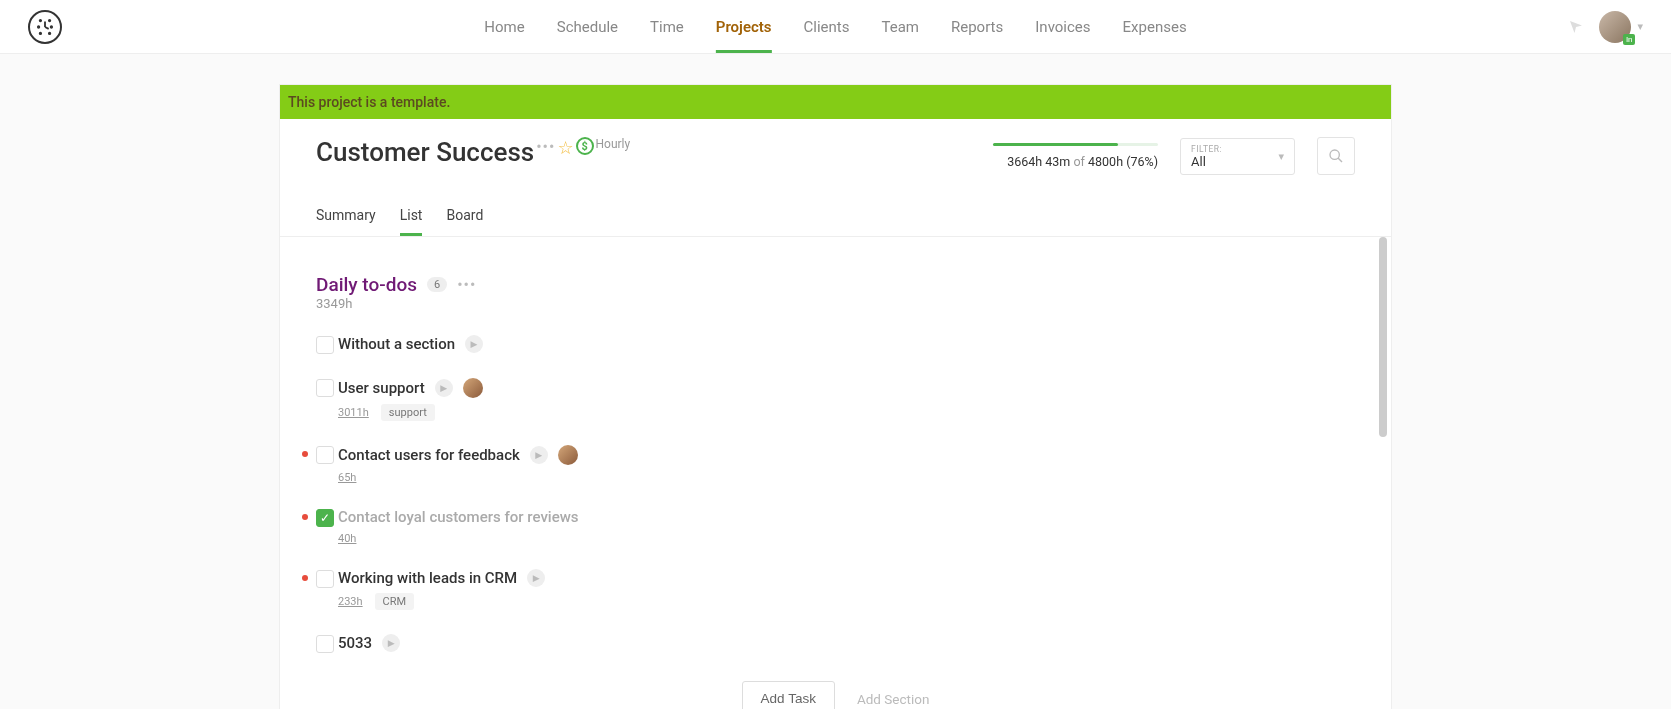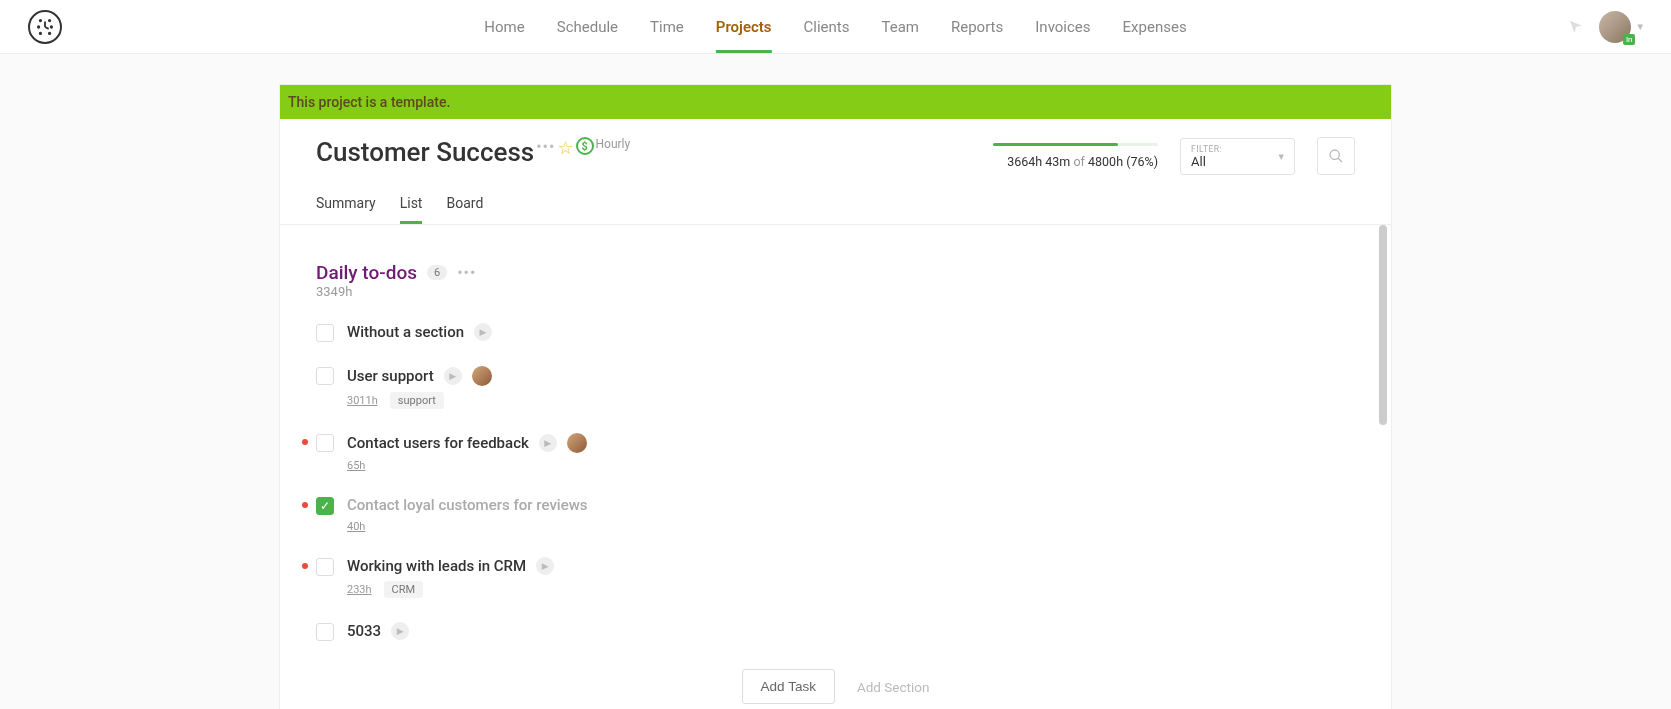--- a/index.html
+++ b/index.html
@@ -122,21 +122,21 @@
     .filter-value { font-size: 13px; color: #333; }
     .filter-chev { position: absolute; right: 10px; top: 50%; transform: translateY(-50%); color: #bbb; font-size: 11px; }
     .search-btn {
       border: 1px solid #e3e3e3; border-radius: 3px;
       width: 38px; height: 38px;
       display: flex; align-items: center; justify-content: center;
       color: #bbb; cursor: pointer;
     }
 
     .view-tabs {
-      display: flex; gap: 24px; margin-top: 20px;
+      display: flex; gap: 24px; margin-top: 32px;
     }
     .view-tab {
       font-size: 14px; color: #444; cursor: pointer;
       padding-bottom: 10px;
       border-bottom: 3px solid transparent;
     }
     .view-tab.active { border-bottom-color: #4cb34c; }
 
     .content-area {
       padding: 36px 36px 20px 36px;
@@ -153,21 +153,21 @@
 
     .section-head { display: flex; align-items: center; gap: 10px; }
     .section-title { font-size: 19px; font-weight: 500; color: #701a75; }
     .count-pill { background: #eee; color: #777; font-size: 11px; border-radius: 9px; padding: 1px 7px; }
     .section-hours { font-size: 13px; color: #999; }
 
     .task-list { margin-top: 18px; display: flex; flex-direction: column; gap: 8px; }
     .task-row {
       display: flex;
       align-items: flex-start;
-      gap: 13px;
+      gap: 4px;
       padding: 6px 0 10px 0;
       position: relative;
     }
     .priority-dot {
       width: 6px; height: 6px; border-radius: 50%; background: #e74c3c;
       position: absolute;
       left: -14px;
       top: 12px;
     }
     .checkbox {

